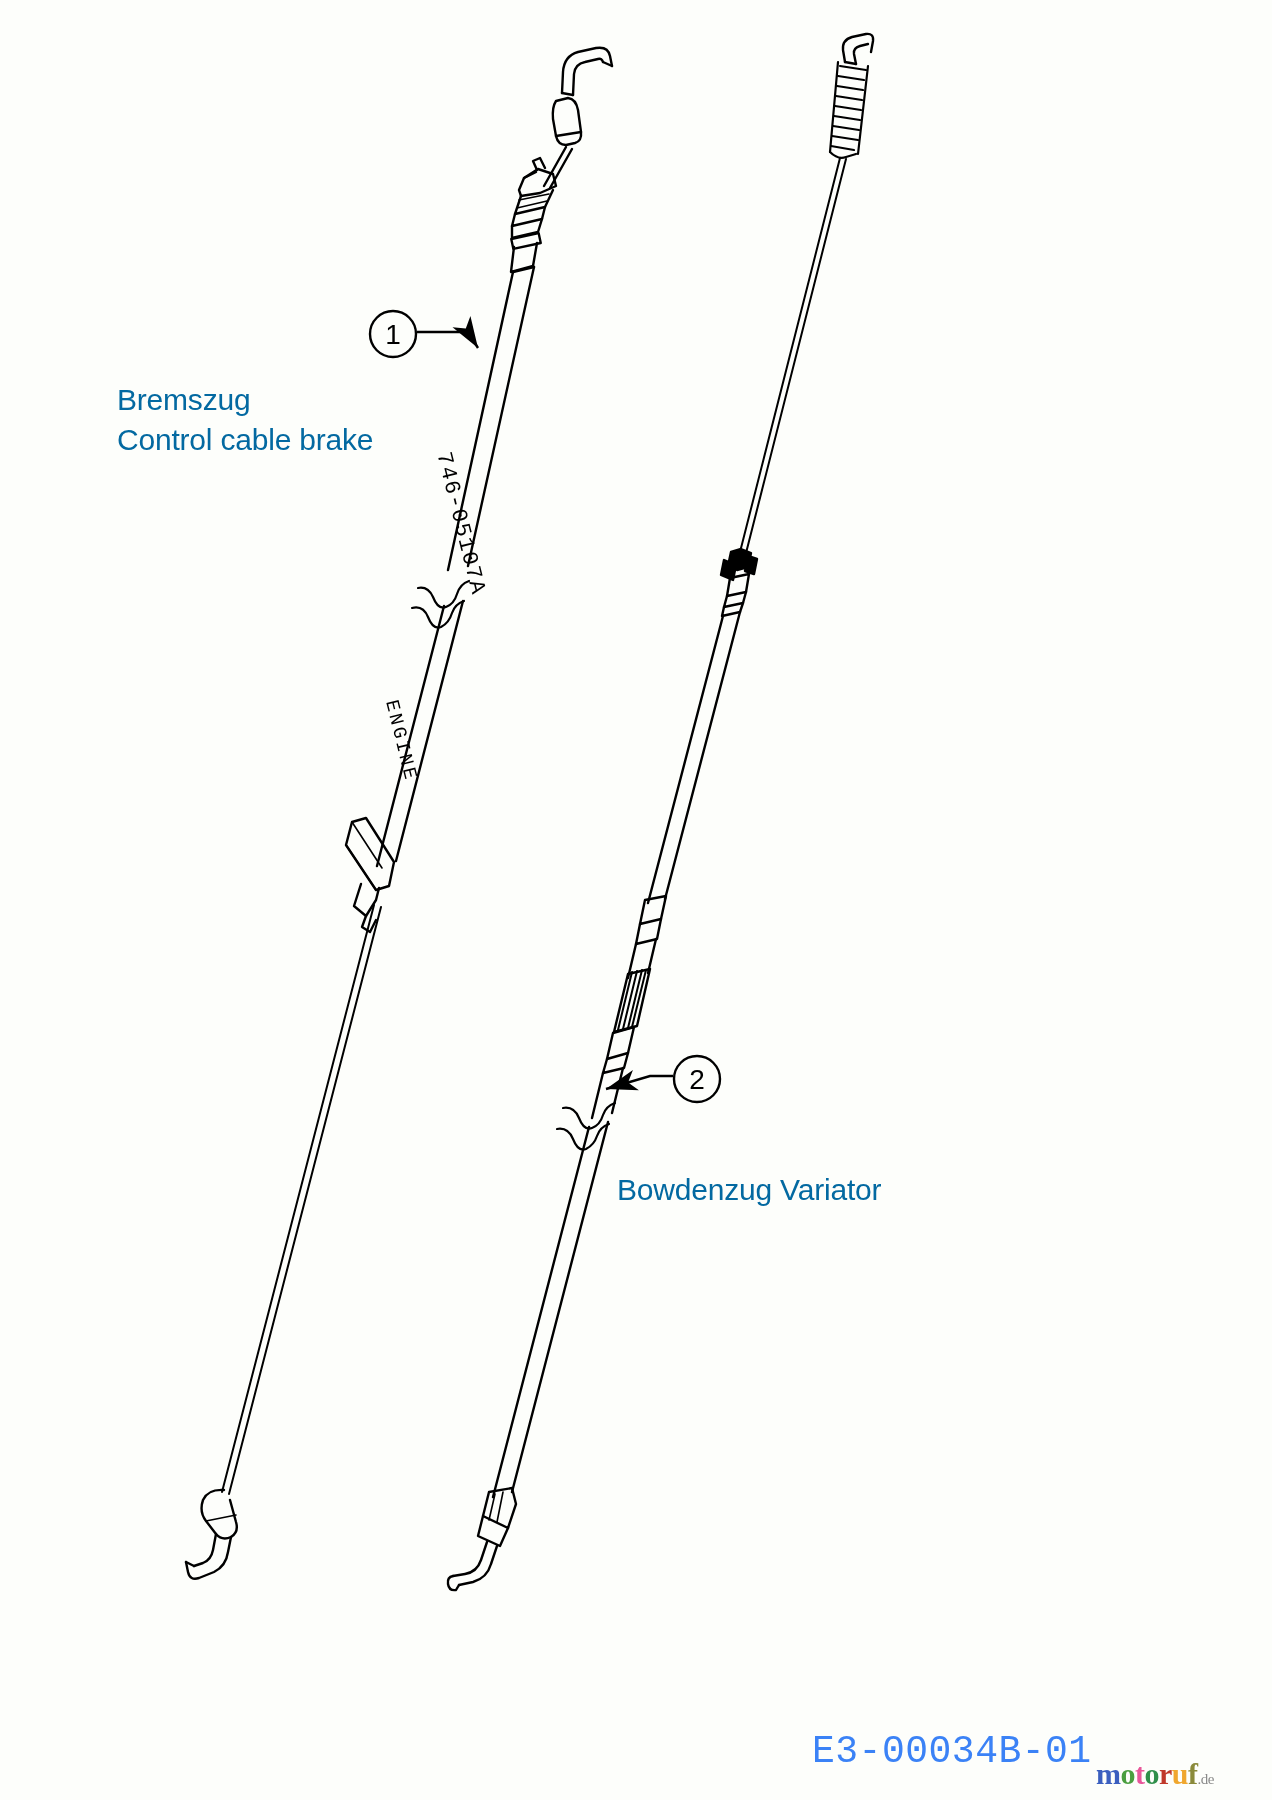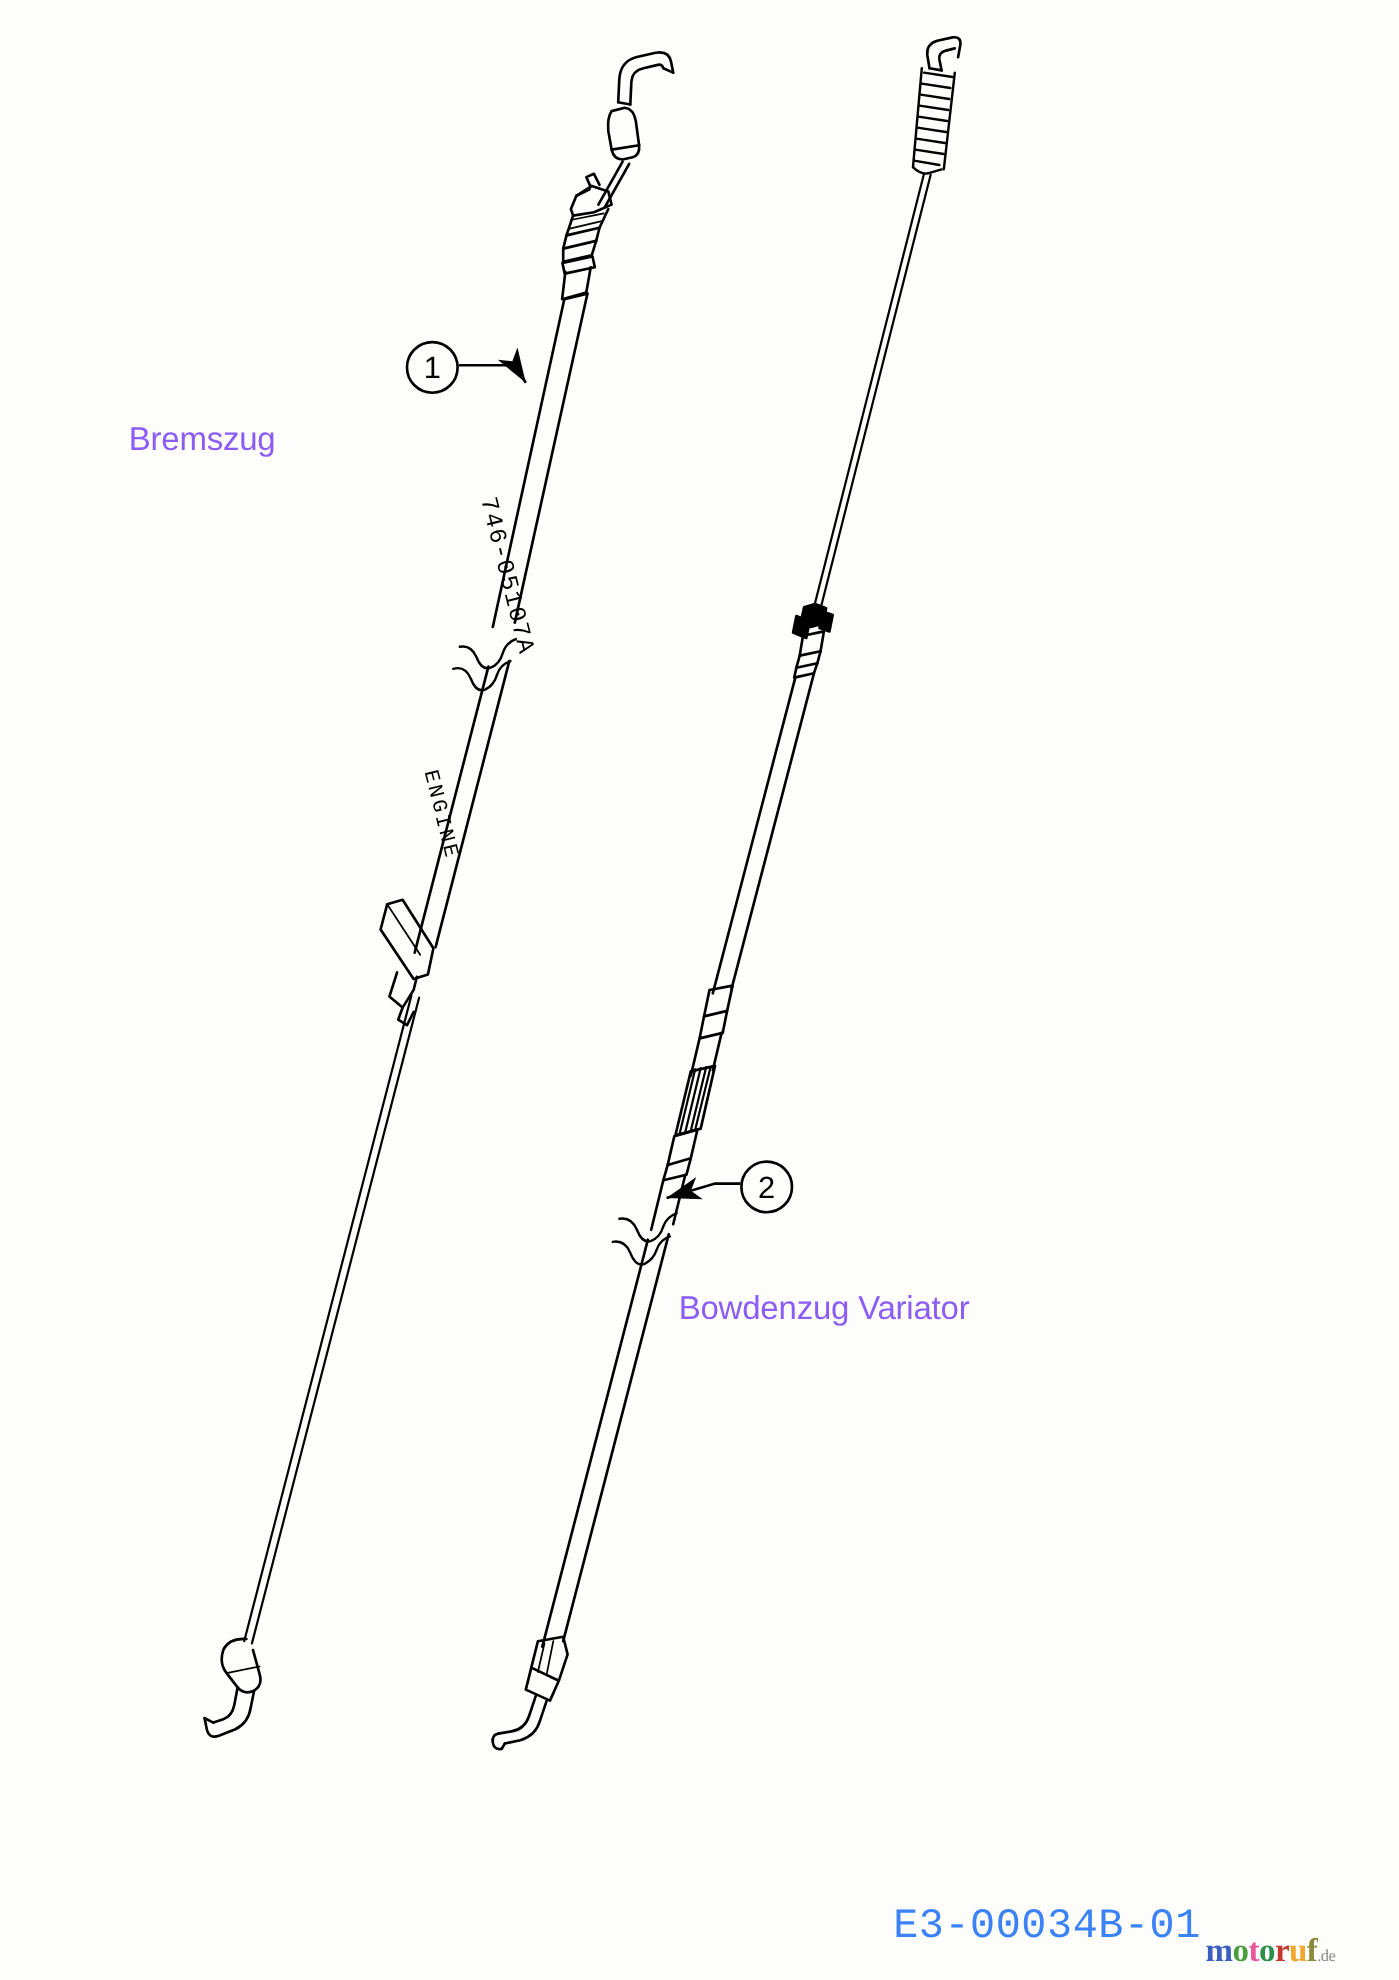--- a/index.html
+++ b/index.html
@@ -20,21 +20,21 @@
   #diagram-canvas {
     position: absolute;
     left: 0;
     top: 0;
     width: 1272px;
     height: 1800px;
   }
 
   .label-block {
     position: absolute;
-    color: #8b5cf6;
+    color: #0369a1;
     font-family: "Liberation Sans", sans-serif;
     font-size: 30px;
     line-height: 40px;
     white-space: nowrap;
     letter-spacing: -0.2px;
   }
 
   #label-brake {
     left: 117px;
     top: 380px;
@@ -265,20 +265,21 @@
   <g>
     <circle cx="697" cy="1079" r="23" fill="#fdfefb" stroke="#000" stroke-width="2.4"></circle>
     <text x="697" y="1089" text-anchor="middle" font-family="Liberation Sans, sans-serif" font-size="28" fill="#000">2</text>
     <path d="M673,1076 L650,1076 L606,1089" stroke="#000" stroke-width="2.4" fill="none" marker-end="url(#arrowhead)"></path>
   </g>
 
 </svg>
 
 <div class="label-block" id="label-brake">
   <span class="label-line">Bremszug</span>
+  <span class="label-line">Control cable brake</span>
 </div>
 
 <div class="label-block" id="label-variator">
   <span class="label-line">Bowdenzug Variator</span>
 </div>
 
 <div id="doc-code">E3-00034B-01</div>
 
 <div id="watermark">
   <span id="wm-letters"><span style="color: rgb(59, 95, 191);">m</span><span style="color: rgb(74, 158, 63);">o</span><span style="color: rgb(232, 86, 154);">t</span><span style="color: rgb(47, 143, 74);">o</span><span style="color: rgb(192, 57, 43);">r</span><span style="color: rgb(240, 167, 46);">u</span><span style="color: rgb(138, 138, 58);">f</span></span><span class="wm-suffix">.de</span>

